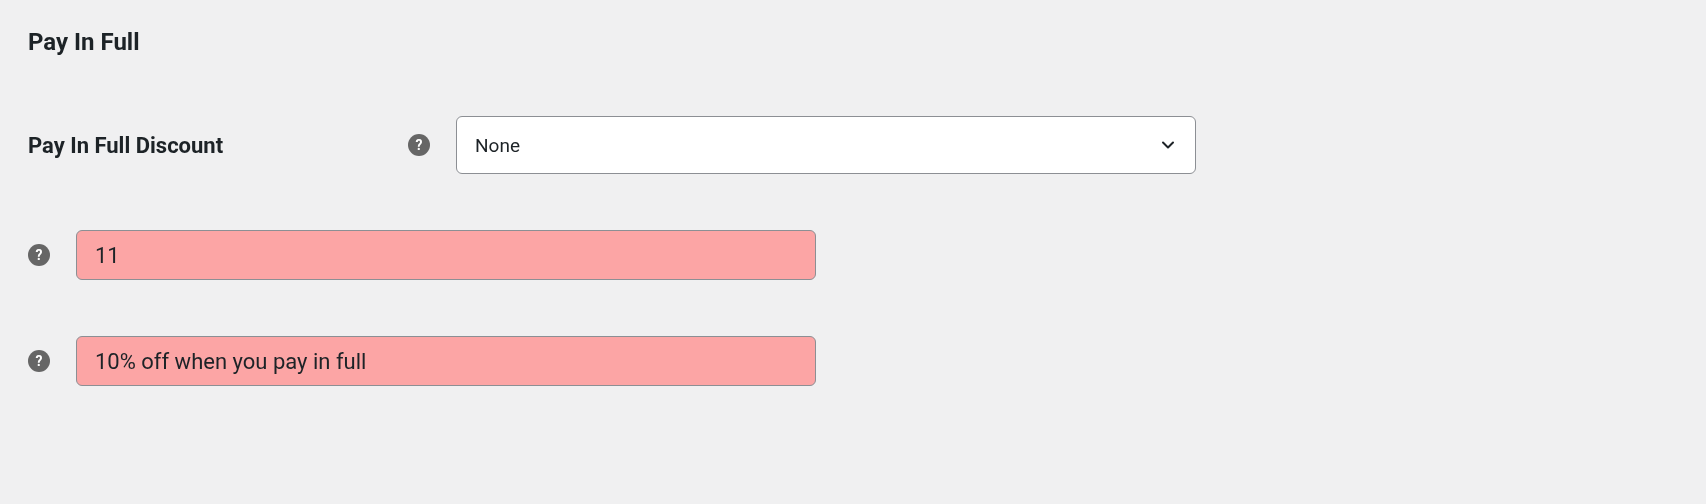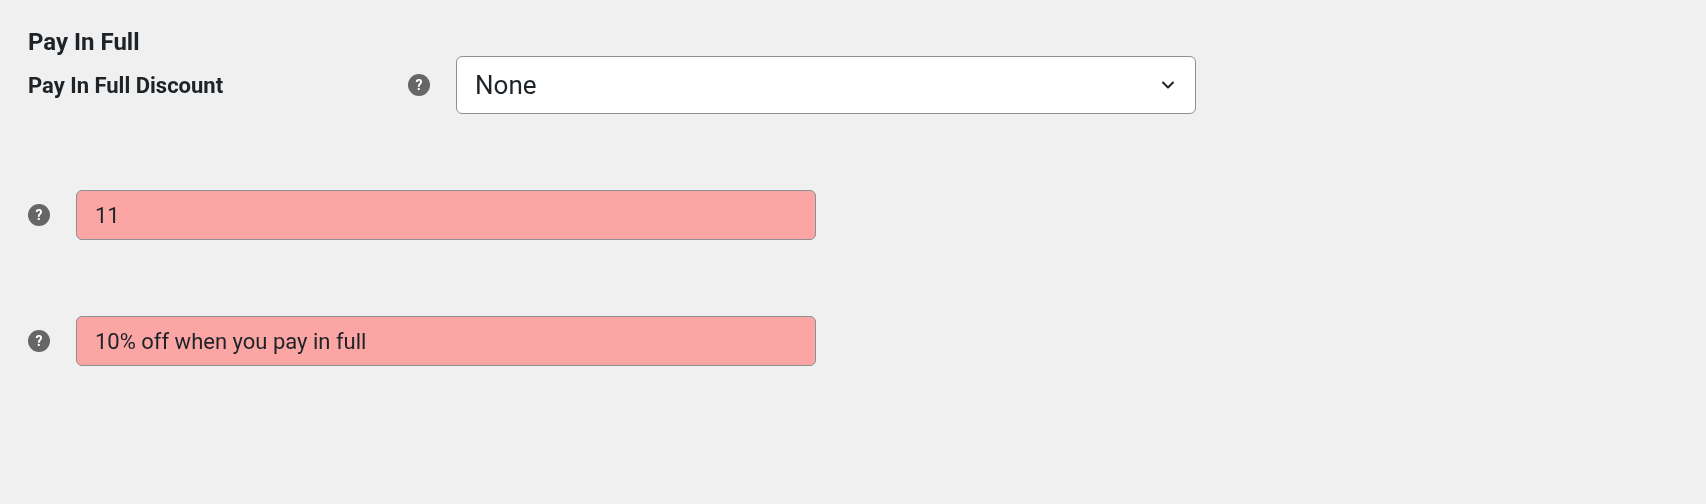--- a/index.html
+++ b/index.html
@@ -11,25 +11,26 @@
       font-family: -apple-system, BlinkMacSystemFont, "Segoe UI", Roboto, Helvetica, Arial, sans-serif;
       background: #f0f0f1;
       padding: 28px;
       width: 1706px;
       height: 504px;
     }
     .section-title {
       font-size: 24px;
       font-weight: 700;
       color: #1d2327;
+      margin-bottom: 60px;
     }
     .form-row {
       display: flex;
       align-items: center;
-      margin-bottom: 76px;
+      margin-bottom: 56px;
     }
     .form-label {
       font-size: 22px;
       font-weight: 700;
       color: #1d2327;
       width: 380px;
       flex-shrink: 0;
     }
     .help-icon {
       width: 22px;
@@ -47,21 +48,21 @@
       cursor: help;
     }
     .select-wrapper {
       position: relative;
       width: 740px;
     }
     .select-control {
       width: 100%;
       height: 58px;
       padding: 0 44px 0 18px;
-      font-size: 26px;
+      font-size: 19px;
       color: #1d2327;
       background: #fff;
       border: 1px solid #8c8f94;
       border-radius: 6px;
       appearance: none;
       -webkit-appearance: none;
       -moz-appearance: none;
       cursor: pointer;
       font-family: inherit;
     }

